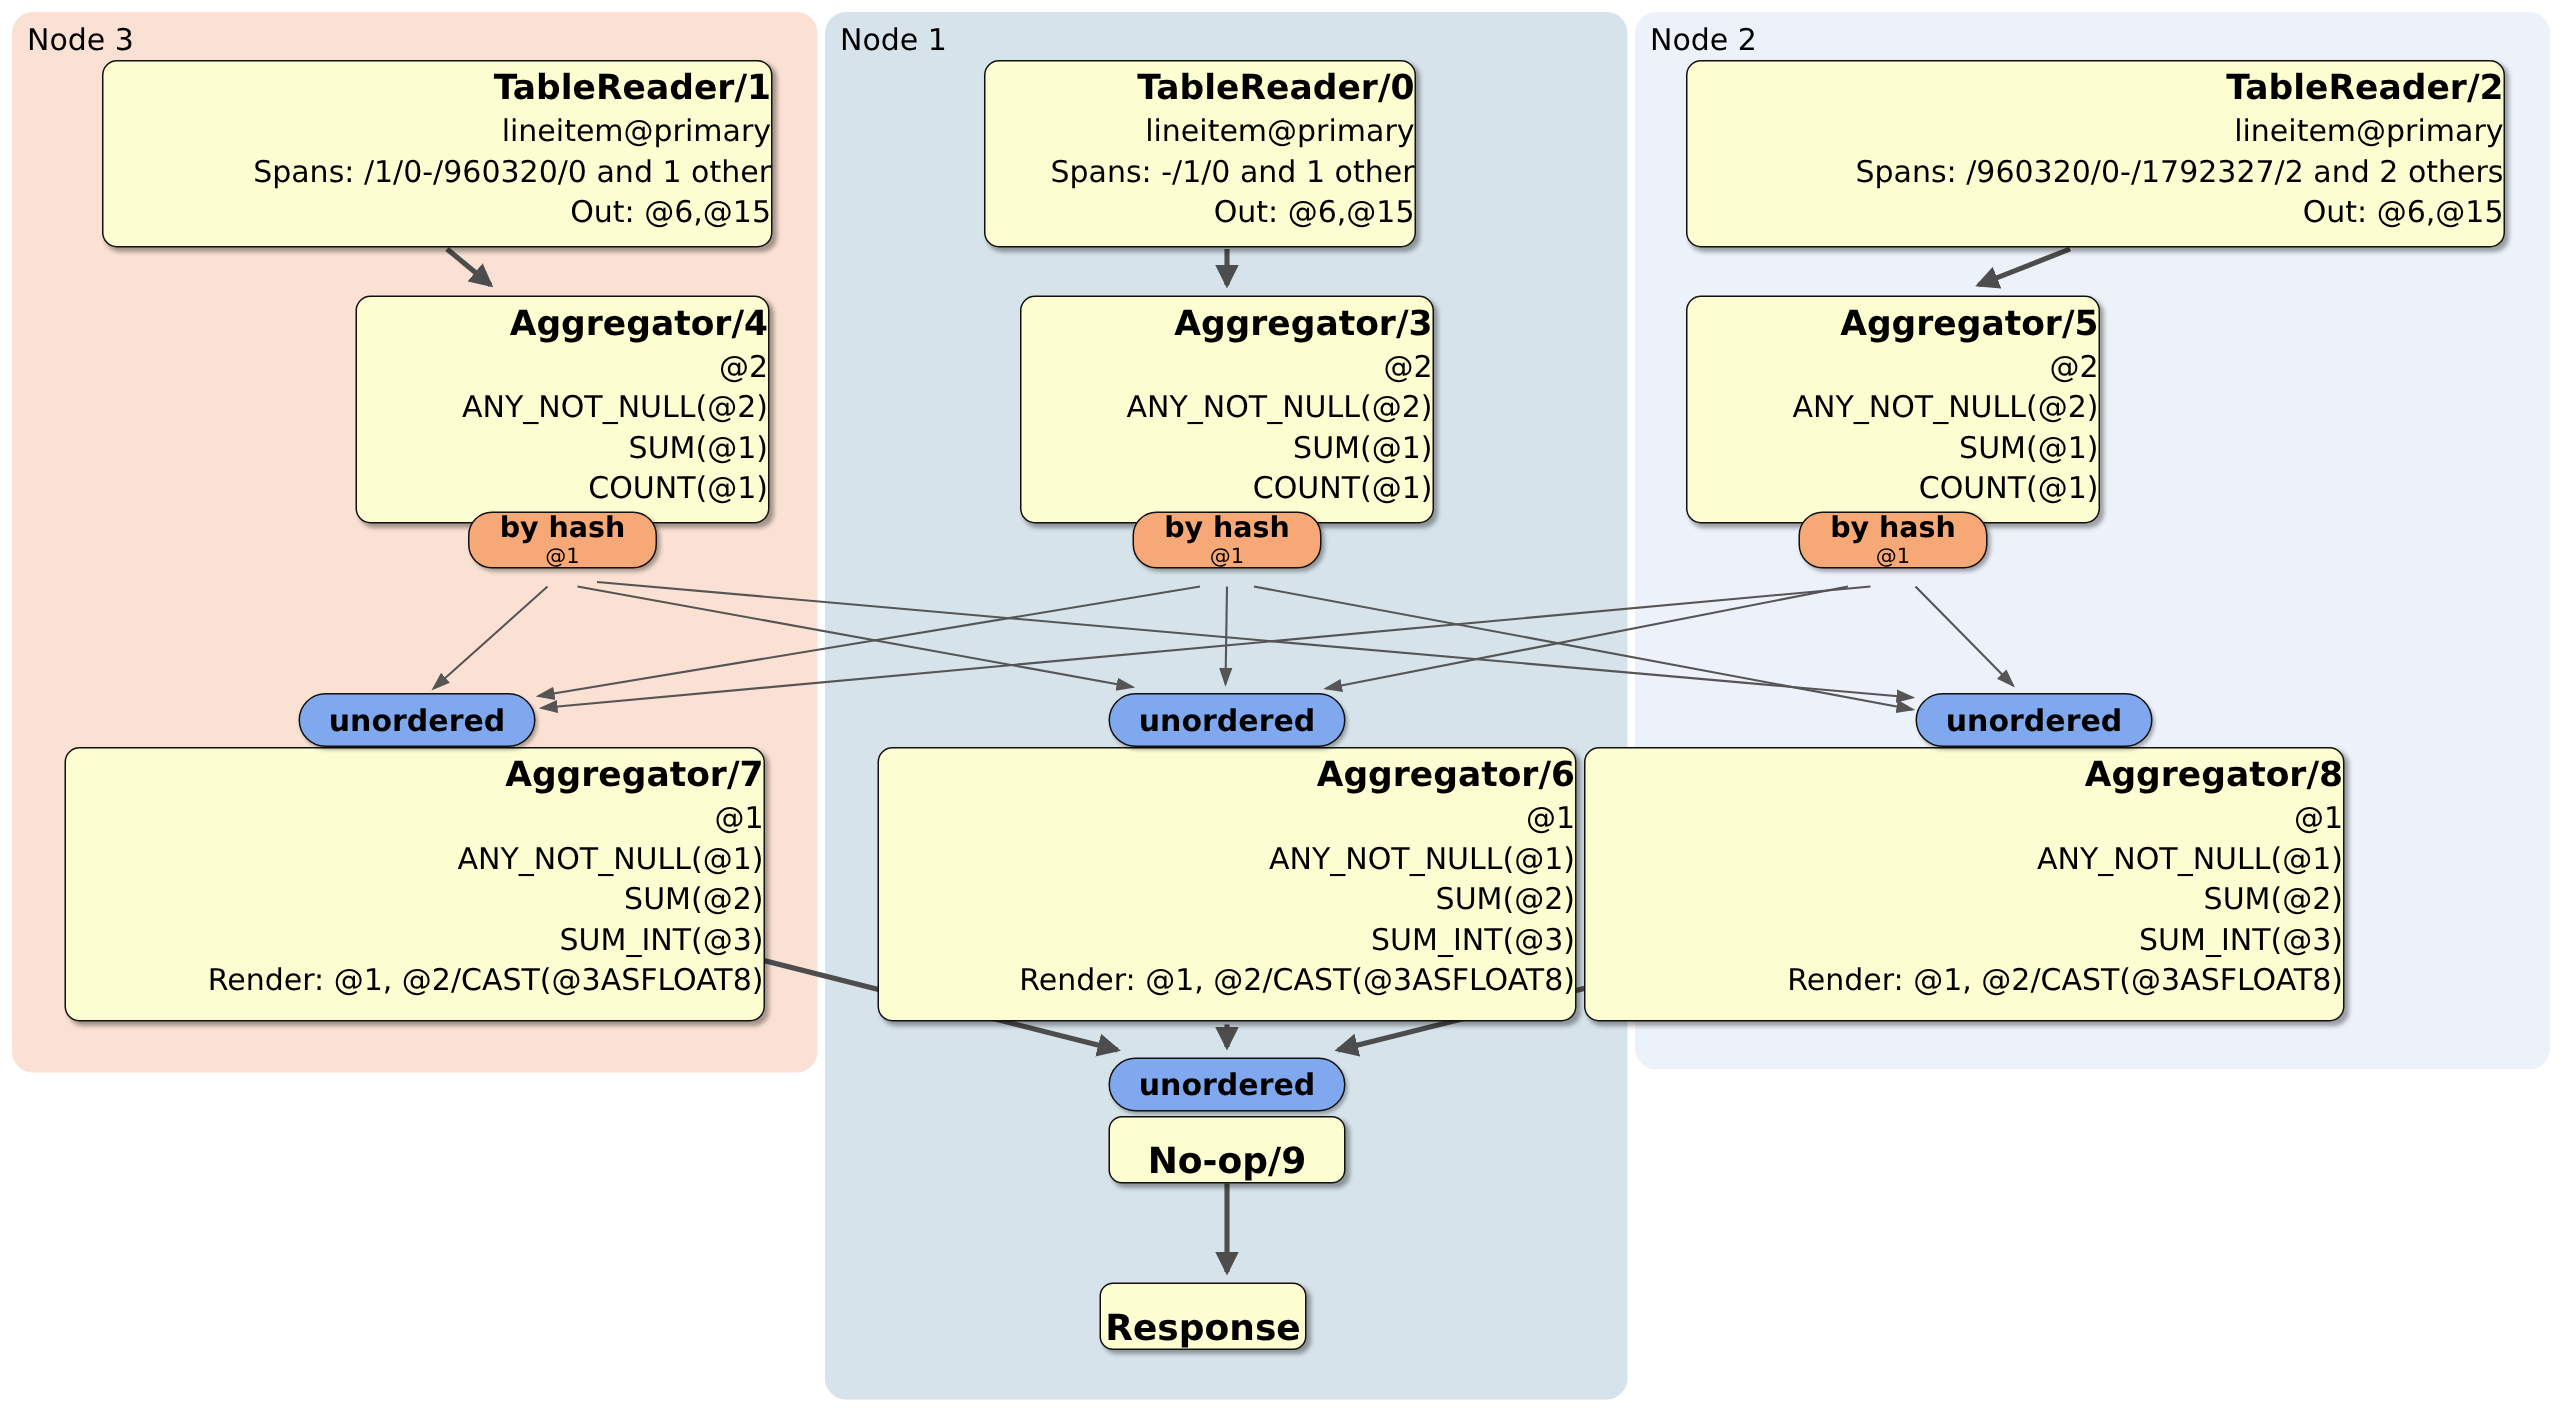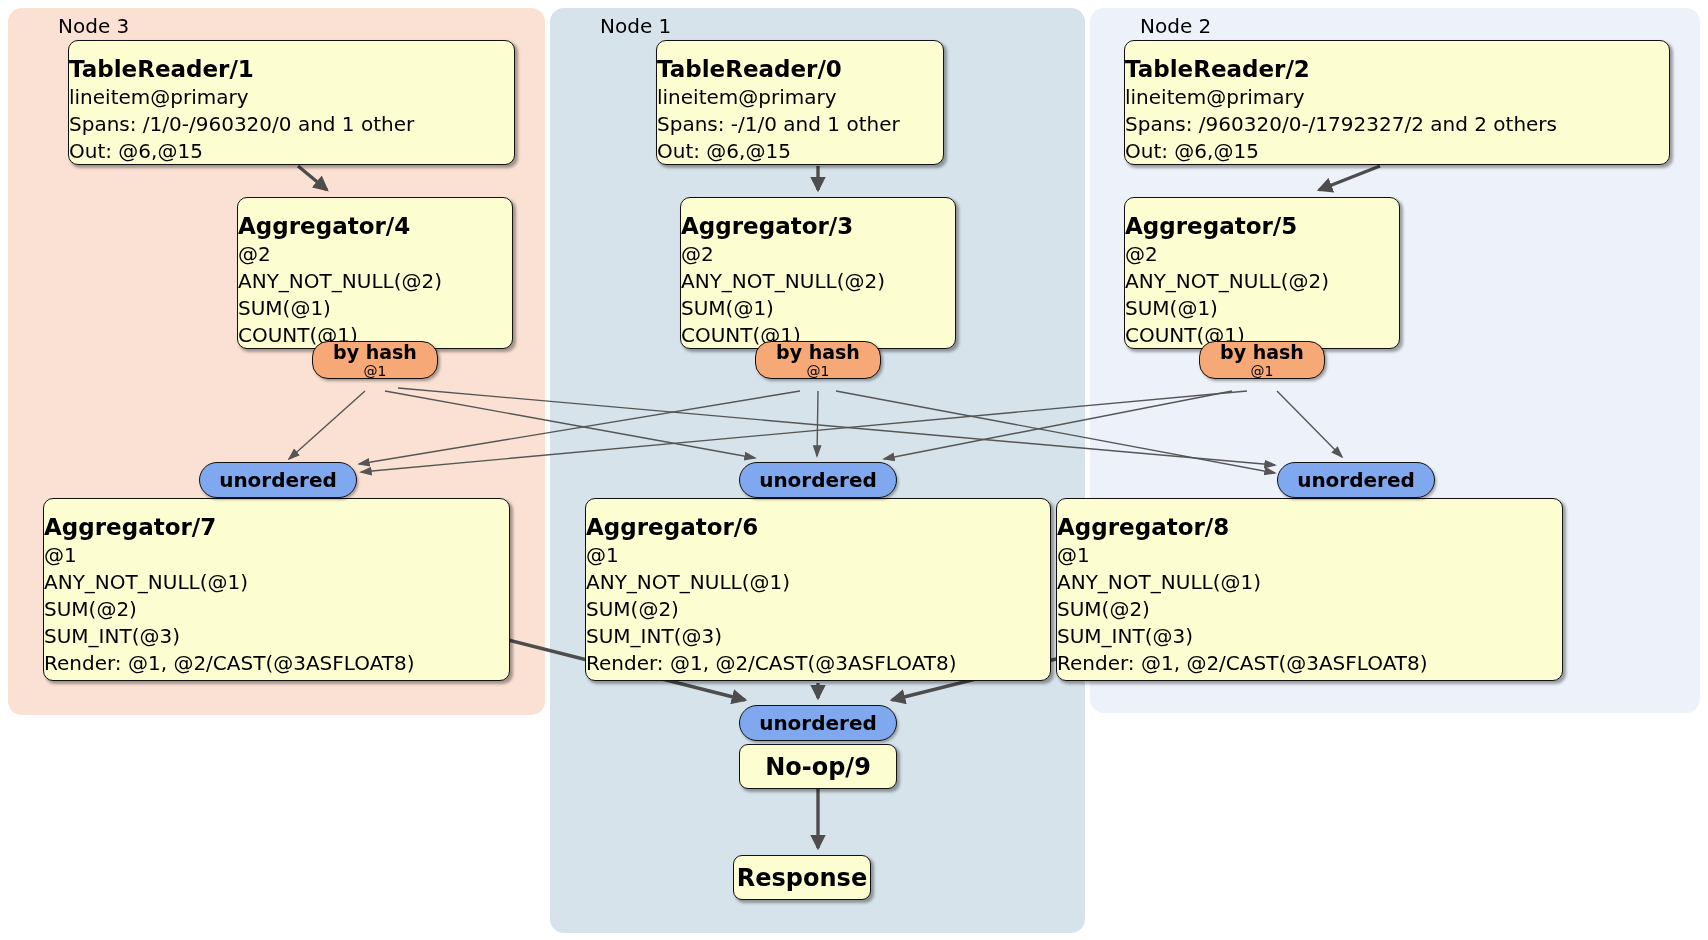--- a/index.html
+++ b/index.html
@@ -10,34 +10,34 @@
     --router_hash_fill:#f7a877;
     --router_sync_fill:#7fa8ef;
     --edge_color:#4d4d4d;
   }
   html,body{margin:0;padding:0;background:#ffffff;}
   .canvas{
     position:relative;width:1708px;height:940px;background:#ffffff;overflow:hidden;
     font-family:"DejaVu Sans", sans-serif;color:#000;
   }
   .panel{position:absolute;border-radius:14px;}
-  .panel-label{position:absolute;left:10px;top:6px;font-size:20px;margin-left:40px;}
+  .panel-label{position:absolute;left:10px;top:6px;font-size:20px;}
   .box{
     position:absolute;background:var(--box_fill);
     border:1.5px solid #111;border-radius:10px;
     box-shadow:2.5px 2.5px 3px rgba(0,0,0,0.35);
-    text-align:left;font-size:20px;padding-top:13px;box-sizing:border-box;
+    text-align:right;font-size:20px;padding-top:3px;box-sizing:border-box;
   }
   .box .title{font-weight:bold;font-size:23px;line-height:30px;}
   .box .line{line-height:27px;white-space:nowrap;}
   .mini-box{
     position:absolute;background:var(--box_fill);
     border:1.6px solid #111;border-radius:9px;
     box-shadow:2.5px 2.5px 3px rgba(0,0,0,0.35);
-    display:flex;align-items:center;justify-content:center;
+    display:flex;align-items:flex-end;justify-content:center;
     font-weight:bold;font-size:24px;box-sizing:border-box;
   }
   .hash-pill{
     position:absolute;width:126px;height:38px;background:var(--router_hash_fill);
     border:1.5px solid #111;border-radius:16px;
     box-shadow:2px 2px 3px rgba(0,0,0,0.35);
     display:flex;flex-direction:column;align-items:center;justify-content:center;
     box-sizing:border-box;
   }
   .hash-pill .hlabel{font-weight:bold;font-size:19px;line-height:22px;}

